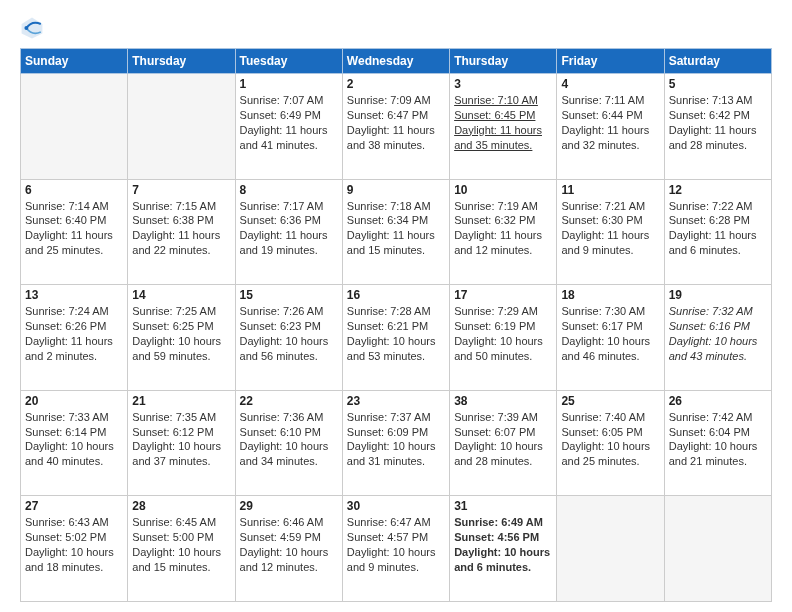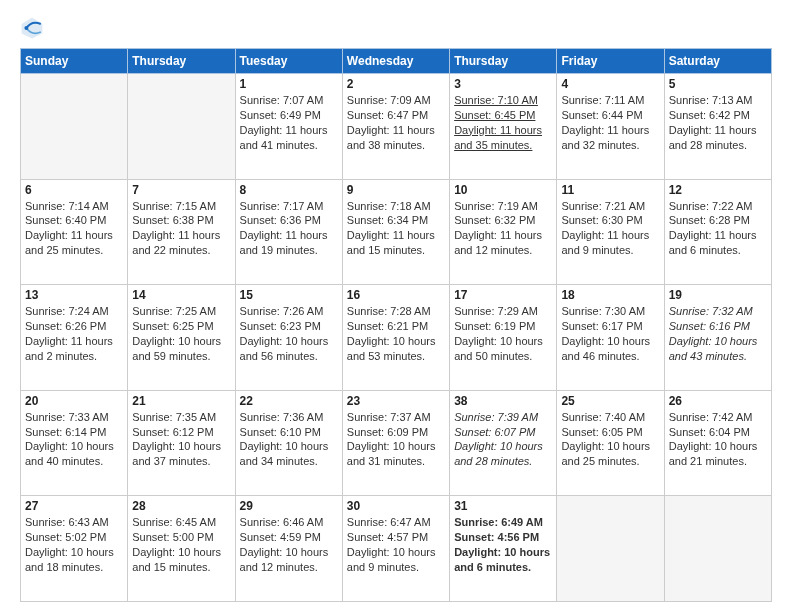--- a/index.html
+++ b/index.html
@@ -279,21 +279,21 @@
 Daylight: 10 hours and 34 minutes.</div>
           </td>
           <td>
             <span class="day-num">23</span>
             <div class="cell-info" style="white-space: pre-line;">Sunrise: 7:37 AM
 Sunset: 6:09 PM
 Daylight: 10 hours and 31 minutes.</div>
           </td>
           <td>
             <span class="day-num">38</span>
-            <div class="cell-info" style="white-space: pre-line; font-style: italic;">Sunrise: 7:39 AM
+            <div class="cell-info" style="white-space: pre-line;">Sunrise: 7:39 AM
 Sunset: 6:07 PM
 Daylight: 10 hours and 28 minutes.</div>
           </td>
           <td>
             <span class="day-num">25</span>
             <div class="cell-info" style="white-space: pre-line;">Sunrise: 7:40 AM
 Sunset: 6:05 PM
 Daylight: 10 hours and 25 minutes.</div>
           </td>
           <td>

